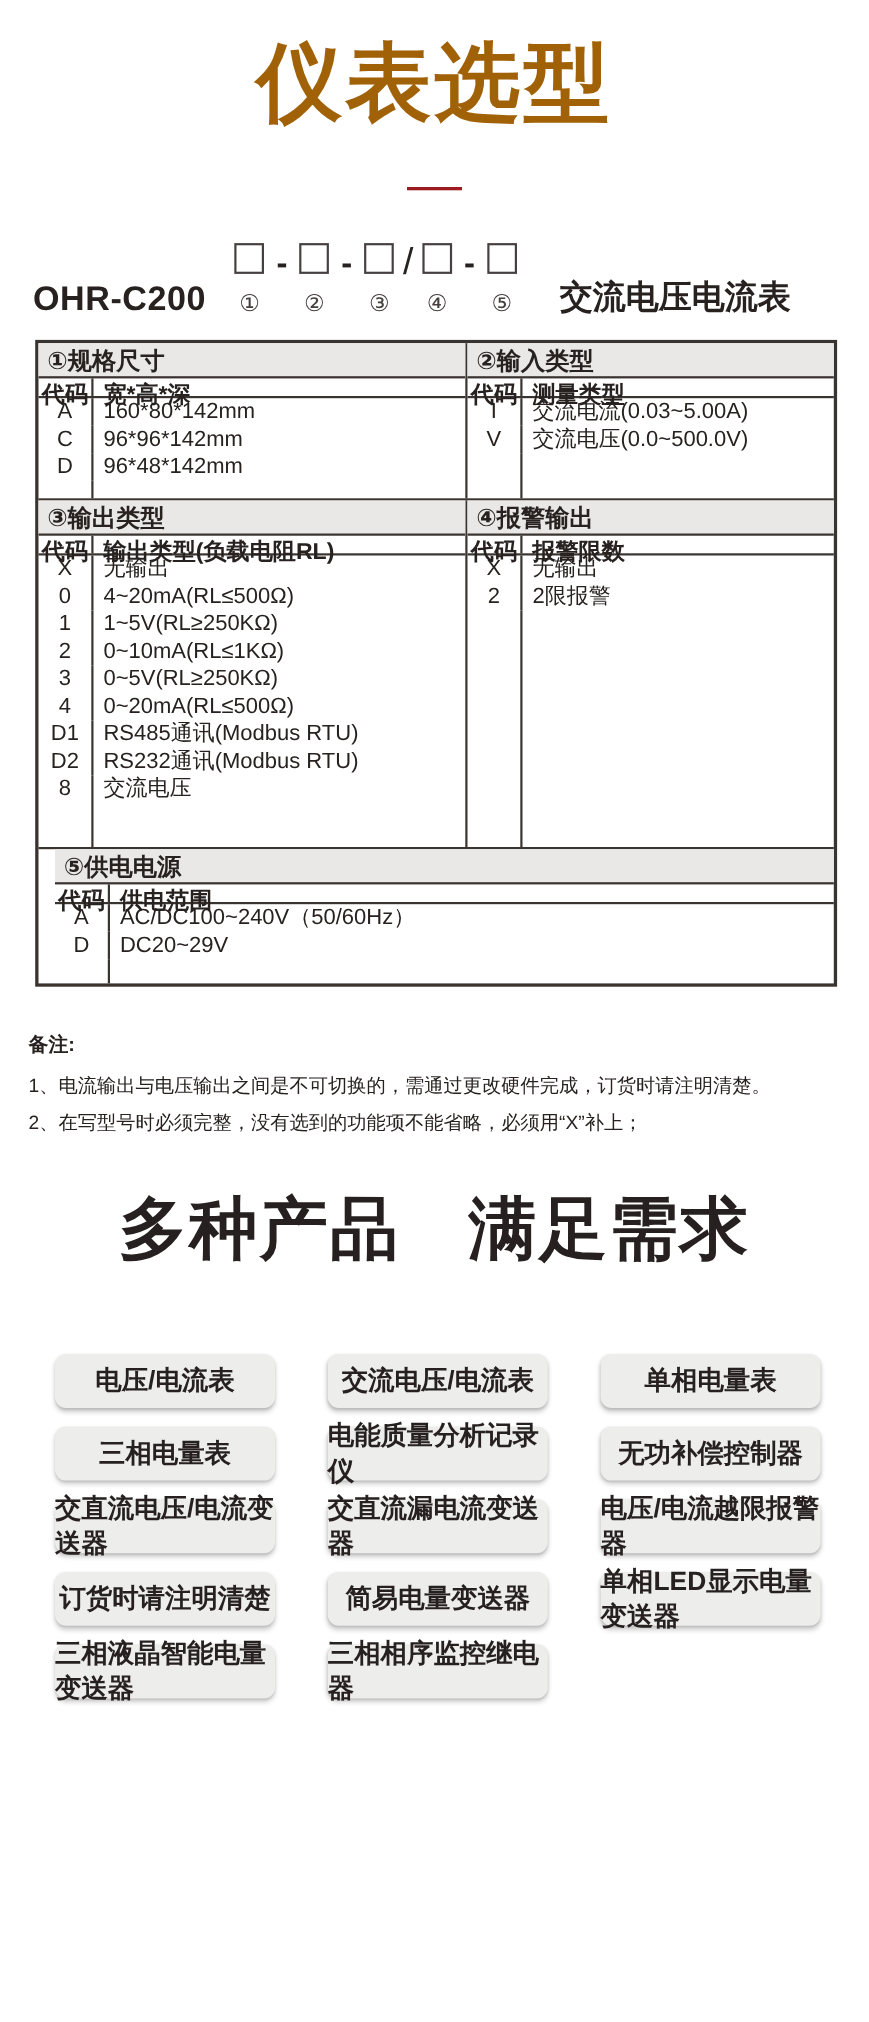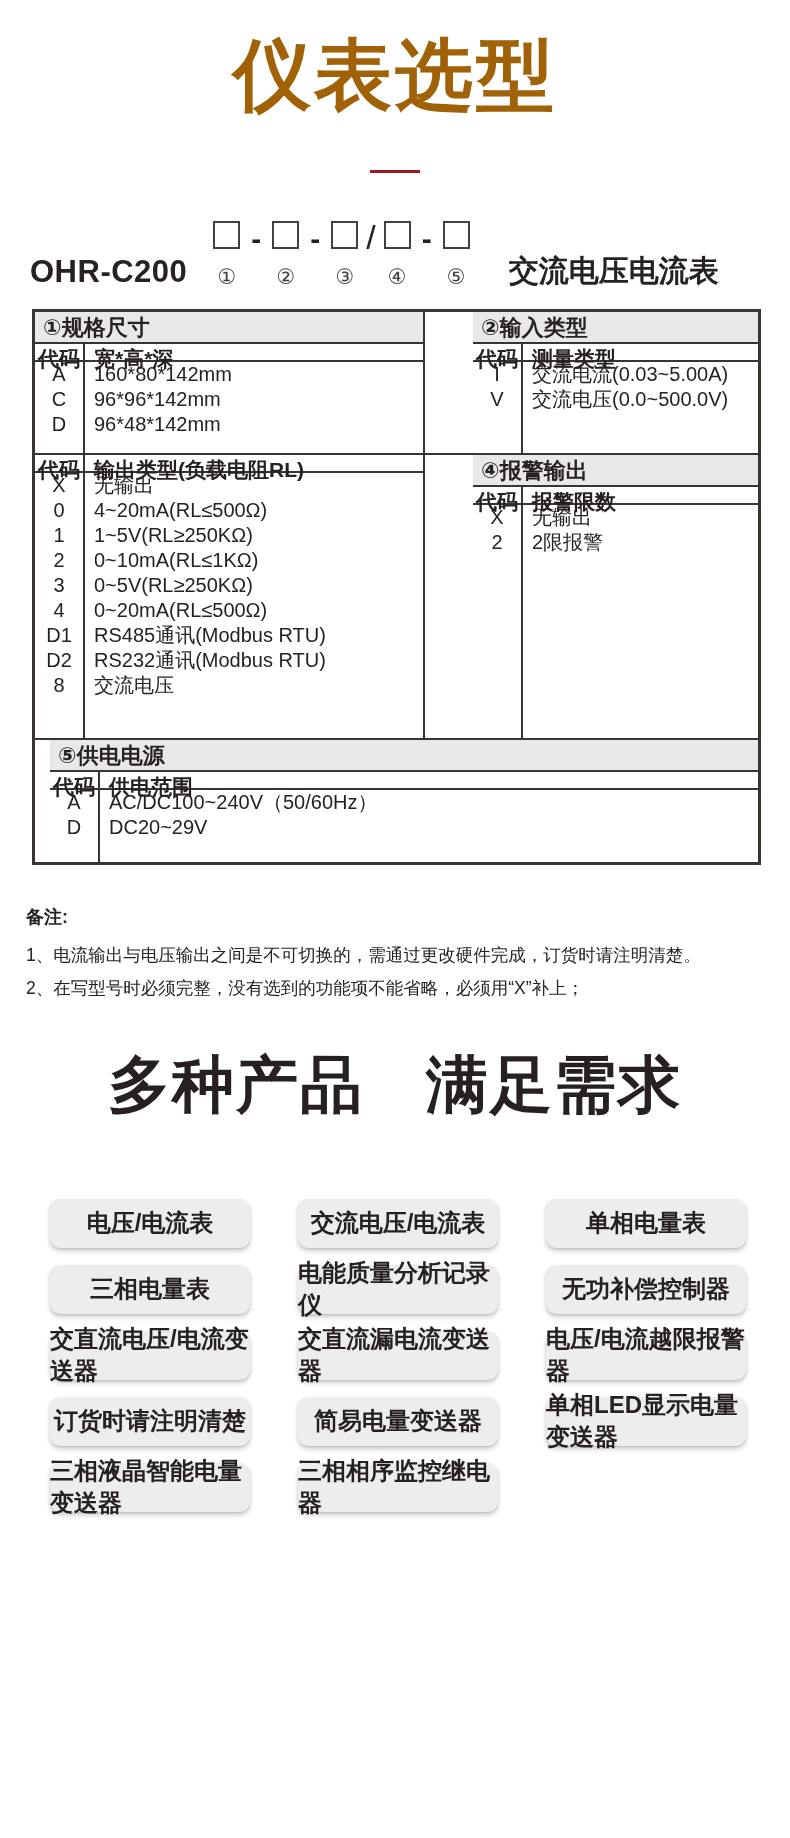--- a/index.html
+++ b/index.html
@@ -28,21 +28,21 @@
   .mbox { width: 27px; height: 28px; border: 2px solid #474040; margin-top: 2px; background: #fff; }
   .mpos { margin-top: 16px; font-size: 21px; line-height: 24px; color: #474040; }
   .model-sep { font-size: 30px; font-weight: 700; line-height: 32px; margin: 0 9px; }
   .model-sep.slash { font-size: 34px; font-weight: 400; line-height: 32px; margin: 0 6px; }
   .model-suffix { font-size: 30px; font-weight: 700; line-height: 36px; margin-left: 13px; }
   
   .sel-table {
     width: 729px; margin: 20px 0 0 32px;
     border: 3px solid #3a3431; background: #fff;
   }
-  .band { display: flex; border-bottom: 2px solid #3a3431; gap: 48px; }
+  .band { display: flex; border-bottom: 2px solid #3a3431; }
   .band:last-child { border-bottom: none; margin-left: 15px; }
   .tsec { display: flex; flex-direction: column; }
   .tsec.left { width: 390px; border-right: 2px solid #3a3431; }
   .tsec.right { flex: 1; }
   .tsec.full { width: 100%; }
   .tsec-header {
     background: #e9e8e6; border-bottom: 2px solid #3a3431;
     font-size: 22px; font-weight: 700; line-height: 30px; height: 32px;
     padding: 1px 0 1px 8px;
   }
@@ -152,20 +152,21 @@
           </div>
           <div class="trow filler">
             <span class="code-cell"></span>
             <span class="desc-cell"></span>
           </div>
         </div>
     </div>
   </div>
   <div class="band b2">
     <div class="tsec left">
+      <div class="tsec-header">③输出类型</div>
       <div class="colhead">
         <span class="code-cell">代码</span>
         <span class="desc-cell">输出类型(负载电阻RL)</span>
       </div>
       <div class="tbody">
           <div class="trow">
             <span class="code-cell">X</span>
             <span class="desc-cell">无输出</span>
           </div>
           <div class="trow">

